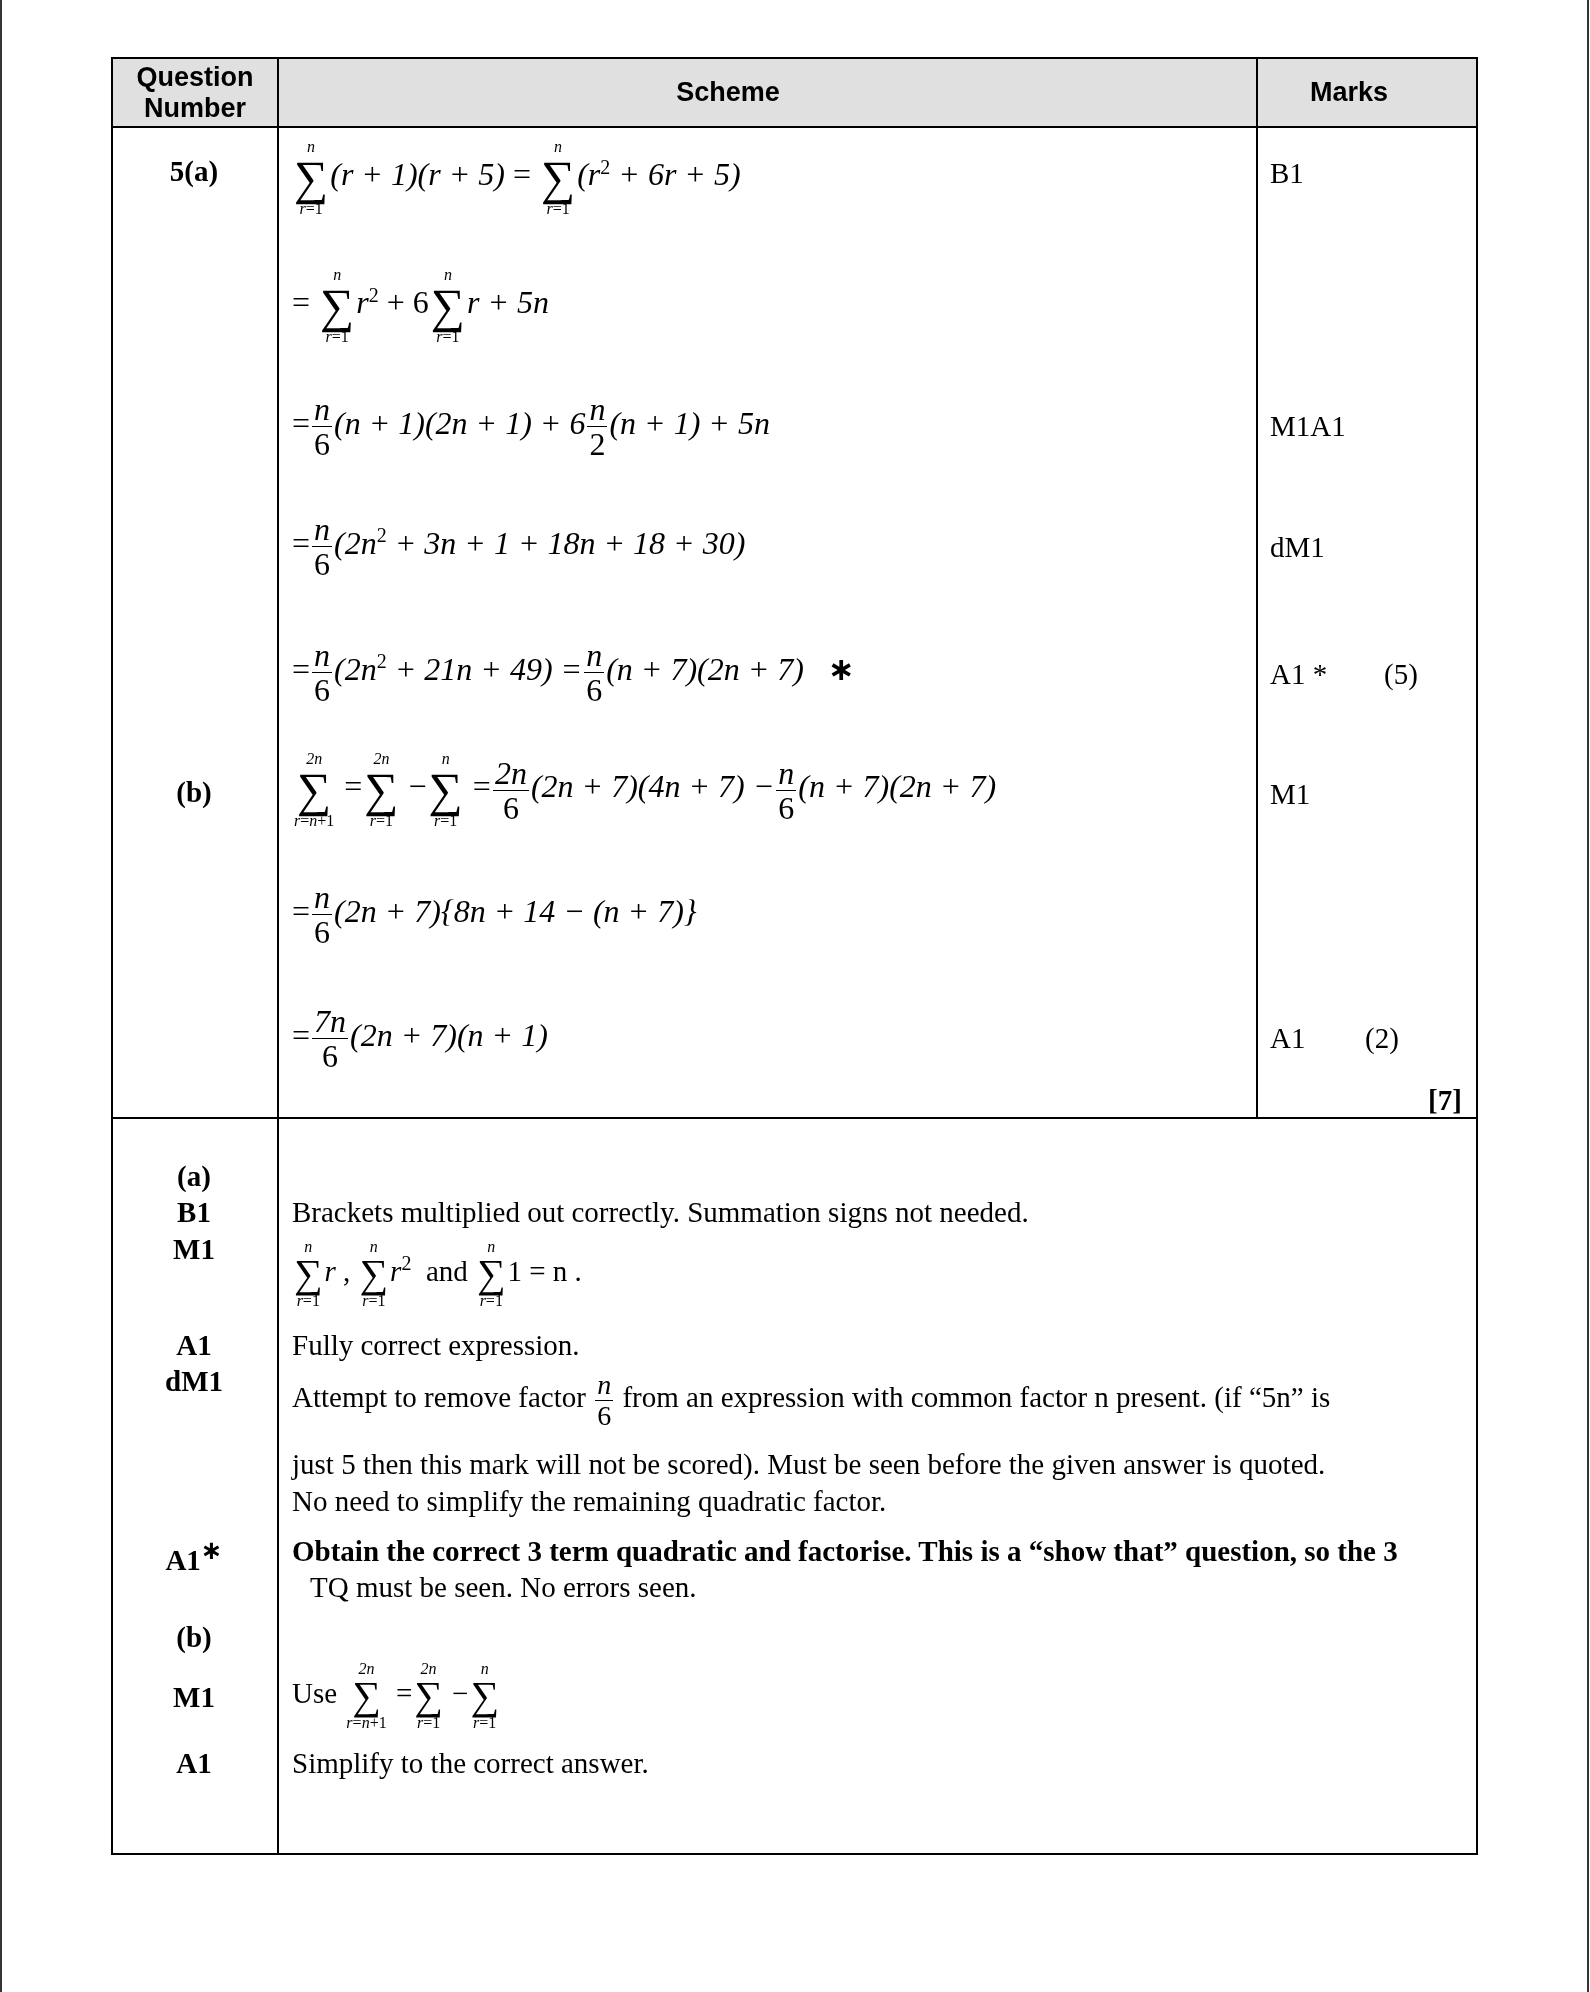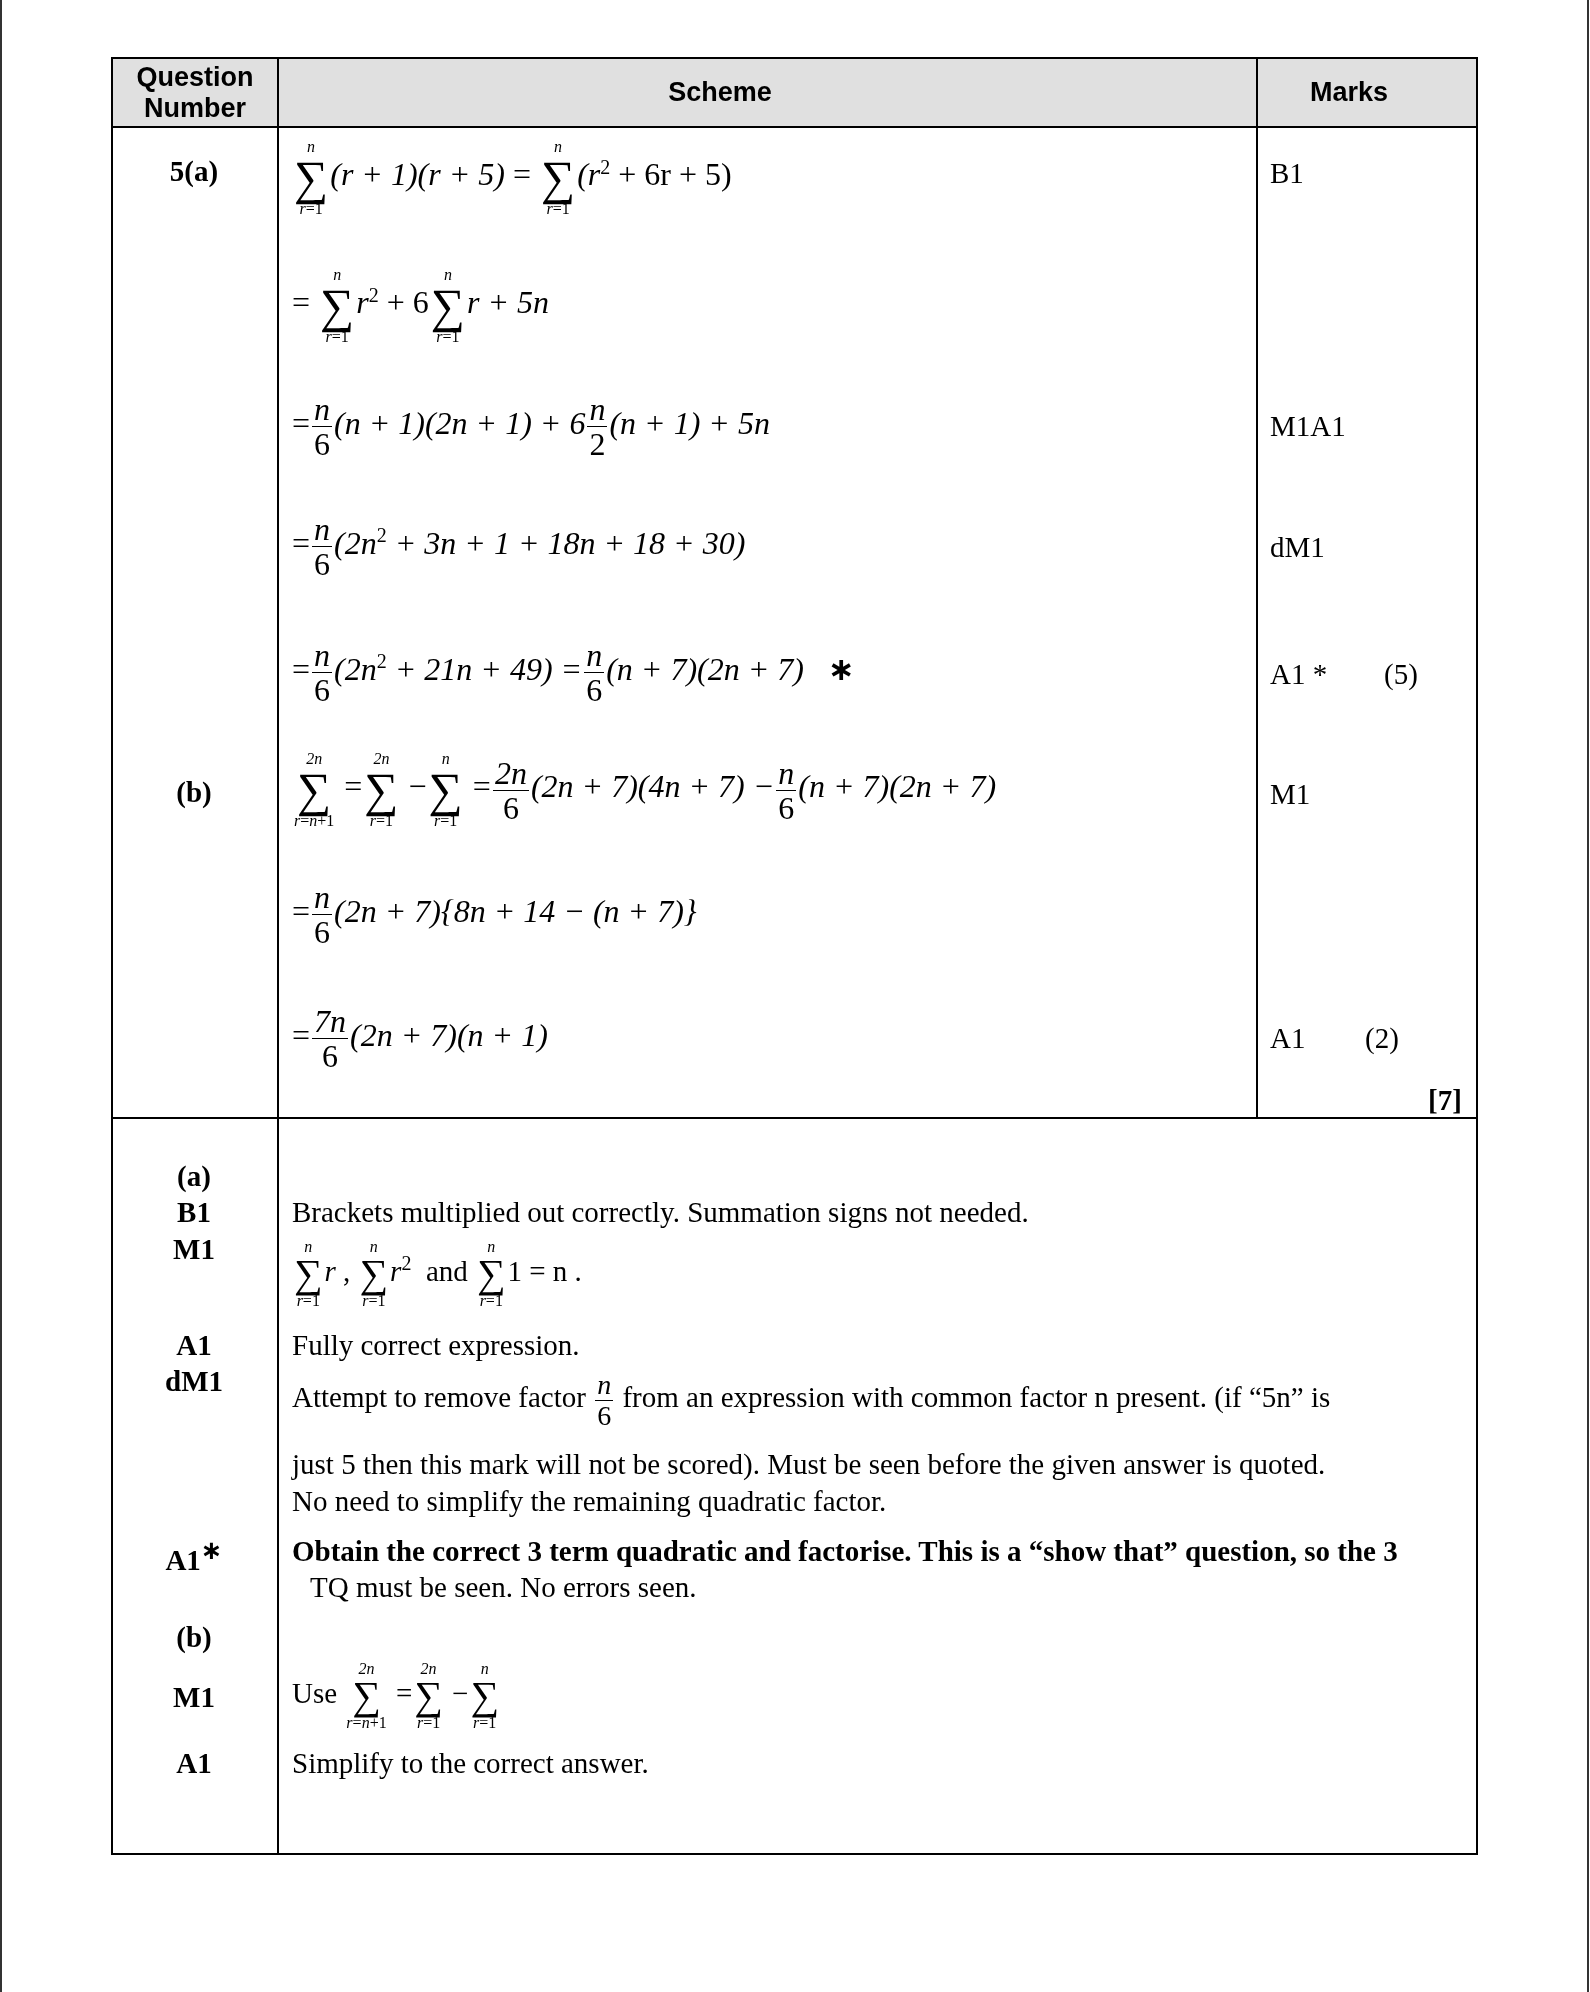--- a/index.html
+++ b/index.html
@@ -38,36 +38,36 @@
 </style>
 </head>
 <body>
 
 <div class="page-edge-left"></div>
 <div class="page-edge-right"></div>
 
 <div class="tbl">
   <div class="hdr"></div>
   <div class="hcell" style="left:0;width:164px;">Question Number</div>
-  <div class="hcell" style="left:158px;width:898px;">Scheme</div>
+  <div class="hcell" style="left:166px;width:898px;">Scheme</div>
   <div class="hcell" style="left:1145px;width:182px;">Marks</div>
 
   <div class="vline" style="left:164px;top:0;height:1794px;"></div>
   <div class="vline" style="left:1143px;top:0;height:1058px;"></div>
 
   <div class="hline" style="left:0;top:1058px;width:1363px;"></div>
 </div>
 
 <div class="abs qnum" style="left:111px;top:155px;">5(a)</div>
 <div class="abs qnum" style="left:111px;top:776px;">(b)</div>
 
 <div class="abs math" style="left:292px;top:138px;">
   <span class="sum"><span class="up">n</span><span class="sig">∑</span><span class="lo"><i>r</i>=1</span></span><span style="font-style:italic">(r + 1)(r + 5)</span>
   <span>=</span>
-  <span class="sum"><span class="up">n</span><span class="sig">∑</span><span class="lo"><i>r</i>=1</span></span><span style="font-style:italic">(r</span><sup>2</sup><span style=""> + 6r + 5)</span>
+  <span class="sum"><span class="up">n</span><span class="sig">∑</span><span class="lo"><i>r</i>=1</span></span><span style="font-style:italic">(r</span><sup>2</sup><span style="font-style:italic"> + 6r + 5)</span>
 </div>
 
 <div class="abs math" style="left:292px;top:266px;">
   <span>=</span>
   <span class="sum"><span class="up">n</span><span class="sig">∑</span><span class="lo"><i>r</i>=1</span></span><i>r</i><sup>2</sup><span> + 6</span><span class="sum"><span class="up">n</span><span class="sig">∑</span><span class="lo"><i>r</i>=1</span></span><i>r + 5n</i>
 </div>
 
 <div class="abs math" style="left:292px;top:392px;">
   <span>=</span><span class="frac"><span class="num">n</span><span class="den">6</span></span><i>(n + 1)(2n + 1) + 6</i><span class="frac"><span class="num">n</span><span class="den">2</span></span><i>(n + 1) + 5n</i>
 </div>

